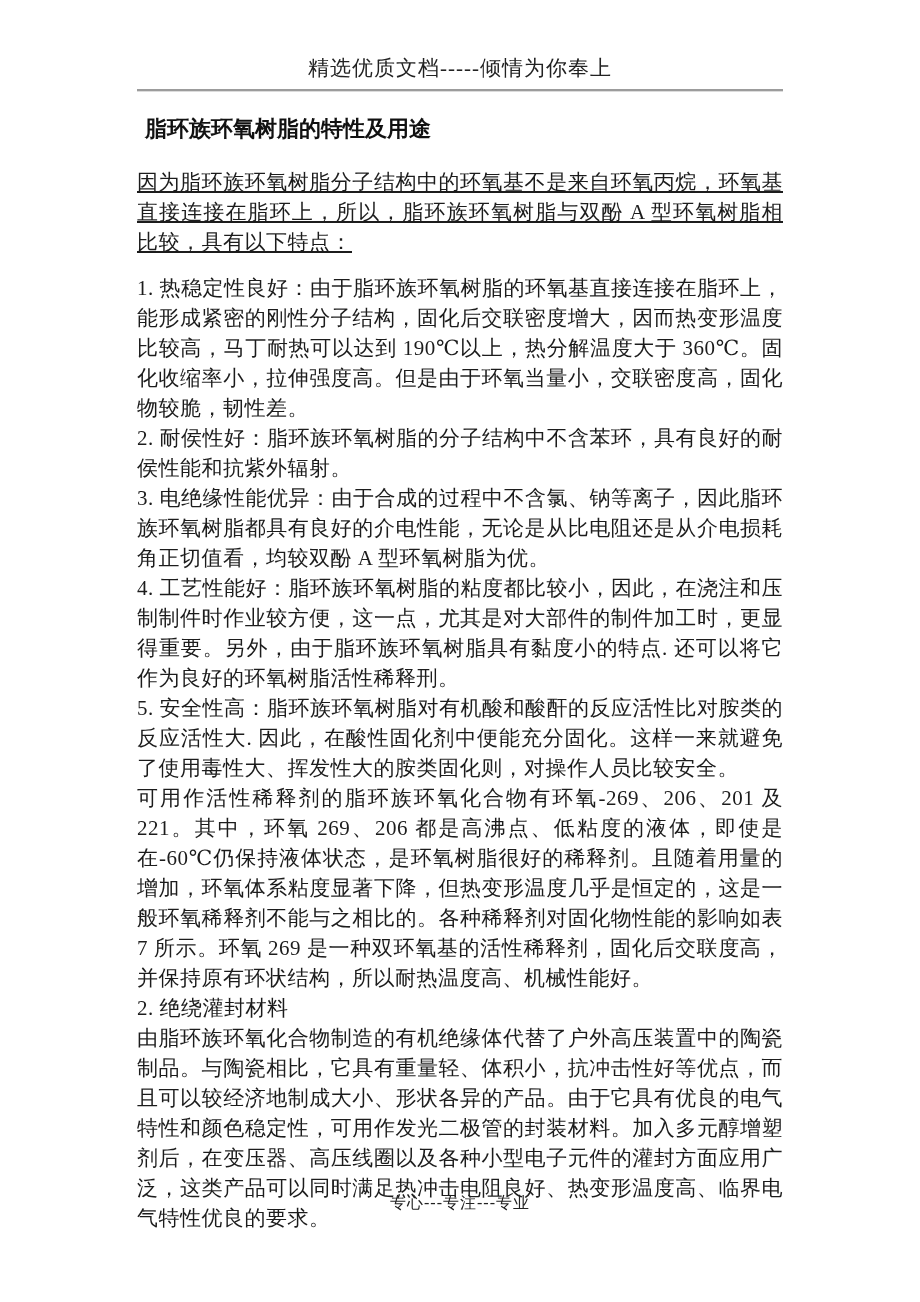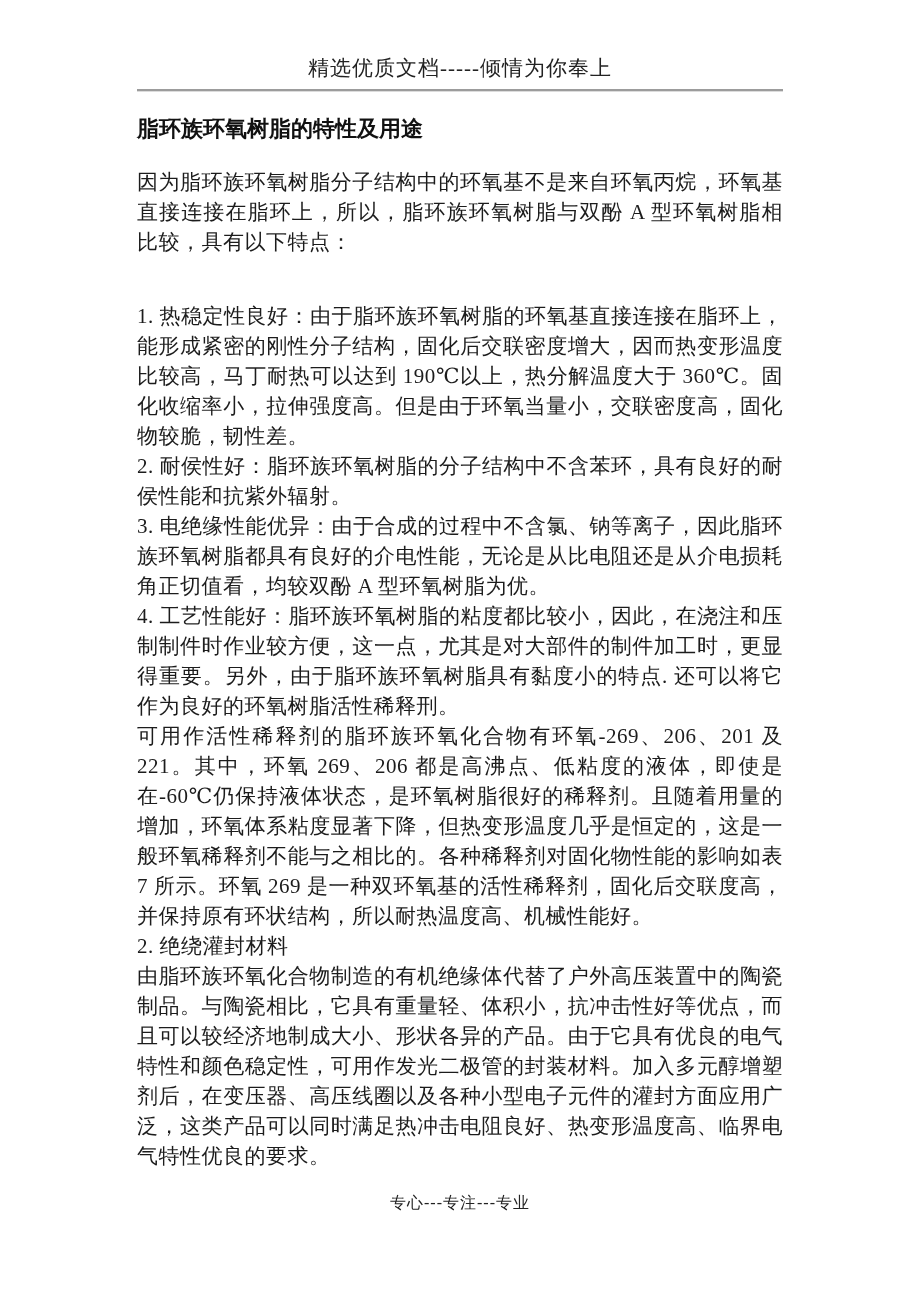--- a/index.html
+++ b/index.html
@@ -30,31 +30,32 @@
     margin-top: 7px;
     height: 2px;
     background: #9c9c9c;
     border-bottom: 1px solid #dcdcdc;
   }
   .doc-title {
     margin-top: 22px;
     font-size: 22px;
     font-weight: bold;
     color: #111111;
+    margin-left: 8px;
   }
   .doc-body {
     margin-top: 23px;
     font-size: 21px;
     line-height: 30px;
     text-align: justify;
     text-justify: inter-ideograph;
     letter-spacing: 0.5px;
   }
   .doc-body p { margin: 0; }
-  .doc-body p.gap-after { margin-bottom: 44px; }
+  .doc-body p.gap-after { margin-bottom: 16px; text-decoration: underline; }
   .footer-text {
     position: absolute;
     left: 0;
     width: 100%;
     top: 1193px;
     text-align: center;
     font-size: 16px;
     letter-spacing: 1px;
     color: #222222;
   }
@@ -70,20 +71,21 @@
     <div class="header-rule"></div>
 
     <div class="doc-title">脂环族环氧树脂的特性及用途</div>
 
     <div class="doc-body">
       <p class="gap-after">因为脂环族环氧树脂分子结构中的环氧基不是来自环氧丙烷，环氧基直接连接在脂环上，所以，脂环族环氧树脂与双酚 A 型环氧树脂相比较，具有以下特点：</p>
       <p>1. 热稳定性良好：由于脂环族环氧树脂的环氧基直接连接在脂环上，能形成紧密的刚性分子结构，固化后交联密度增大，因而热变形温度比较高，马丁耐热可以达到 190℃以上，热分解温度大于 360℃。固化收缩率小，拉伸强度高。但是由于环氧当量小，交联密度高，固化物较脆，韧性差。</p>
       <p>2. 耐侯性好：脂环族环氧树脂的分子结构中不含苯环，具有良好的耐侯性能和抗紫外辐射。</p>
       <p>3. 电绝缘性能优异：由于合成的过程中不含氯、钠等离子，因此脂环族环氧树脂都具有良好的介电性能，无论是从比电阻还是从介电损耗角正切值看，均较双酚 A 型环氧树脂为优。</p>
       <p>4. 工艺性能好：脂环族环氧树脂的粘度都比较小，因此，在浇注和压制制件时作业较方便，这一点，尤其是对大部件的制件加工时，更显得重要。另外，由于脂环族环氧树脂具有黏度小的特点. 还可以将它作为良好的环氧树脂活性稀释刑。</p>
+      <p>5. 安全性高：脂环族环氧树脂对有机酸和酸酐的反应活性比对胺类的反应活性大. 因此，在酸性固化剂中便能充分固化。这样一来就避免了使用毒性大、挥发性大的胺类固化则，对操作人员比较安全。</p>
       <p>可用作活性稀释剂的脂环族环氧化合物有环氧-269、206、201 及 221。其中，环氧 269、206 都是高沸点、低粘度的液体，即使是在-60℃仍保持液体状态，是环氧树脂很好的稀释剂。且随着用量的增加，环氧体系粘度显著下降，但热变形温度几乎是恒定的，这是一般环氧稀释剂不能与之相比的。各种稀释剂对固化物性能的影响如表 7 所示。环氧 269 是一种双环氧基的活性稀释剂，固化后交联度高，并保持原有环状结构，所以耐热温度高、机械性能好。</p>
       <p>2.  绝绕灌封材料</p>
       <p>由脂环族环氧化合物制造的有机绝缘体代替了户外高压装置中的陶瓷制品。与陶瓷相比，它具有重量轻、体积小，抗冲击性好等优点，而且可以较经济地制成大小、形状各异的产品。由于它具有优良的电气特性和颜色稳定性，可用作发光二极管的封装材料。加入多元醇增塑剂后，在变压器、高压线圈以及各种小型电子元件的灌封方面应用广泛，这类产品可以同时满足热冲击电阻良好、热变形温度高、临界电气特性优良的要求。</p>
     </div>
 
   </div>
 
   <div class="footer-text">专心---专注---专业</div>
 </div>
 

